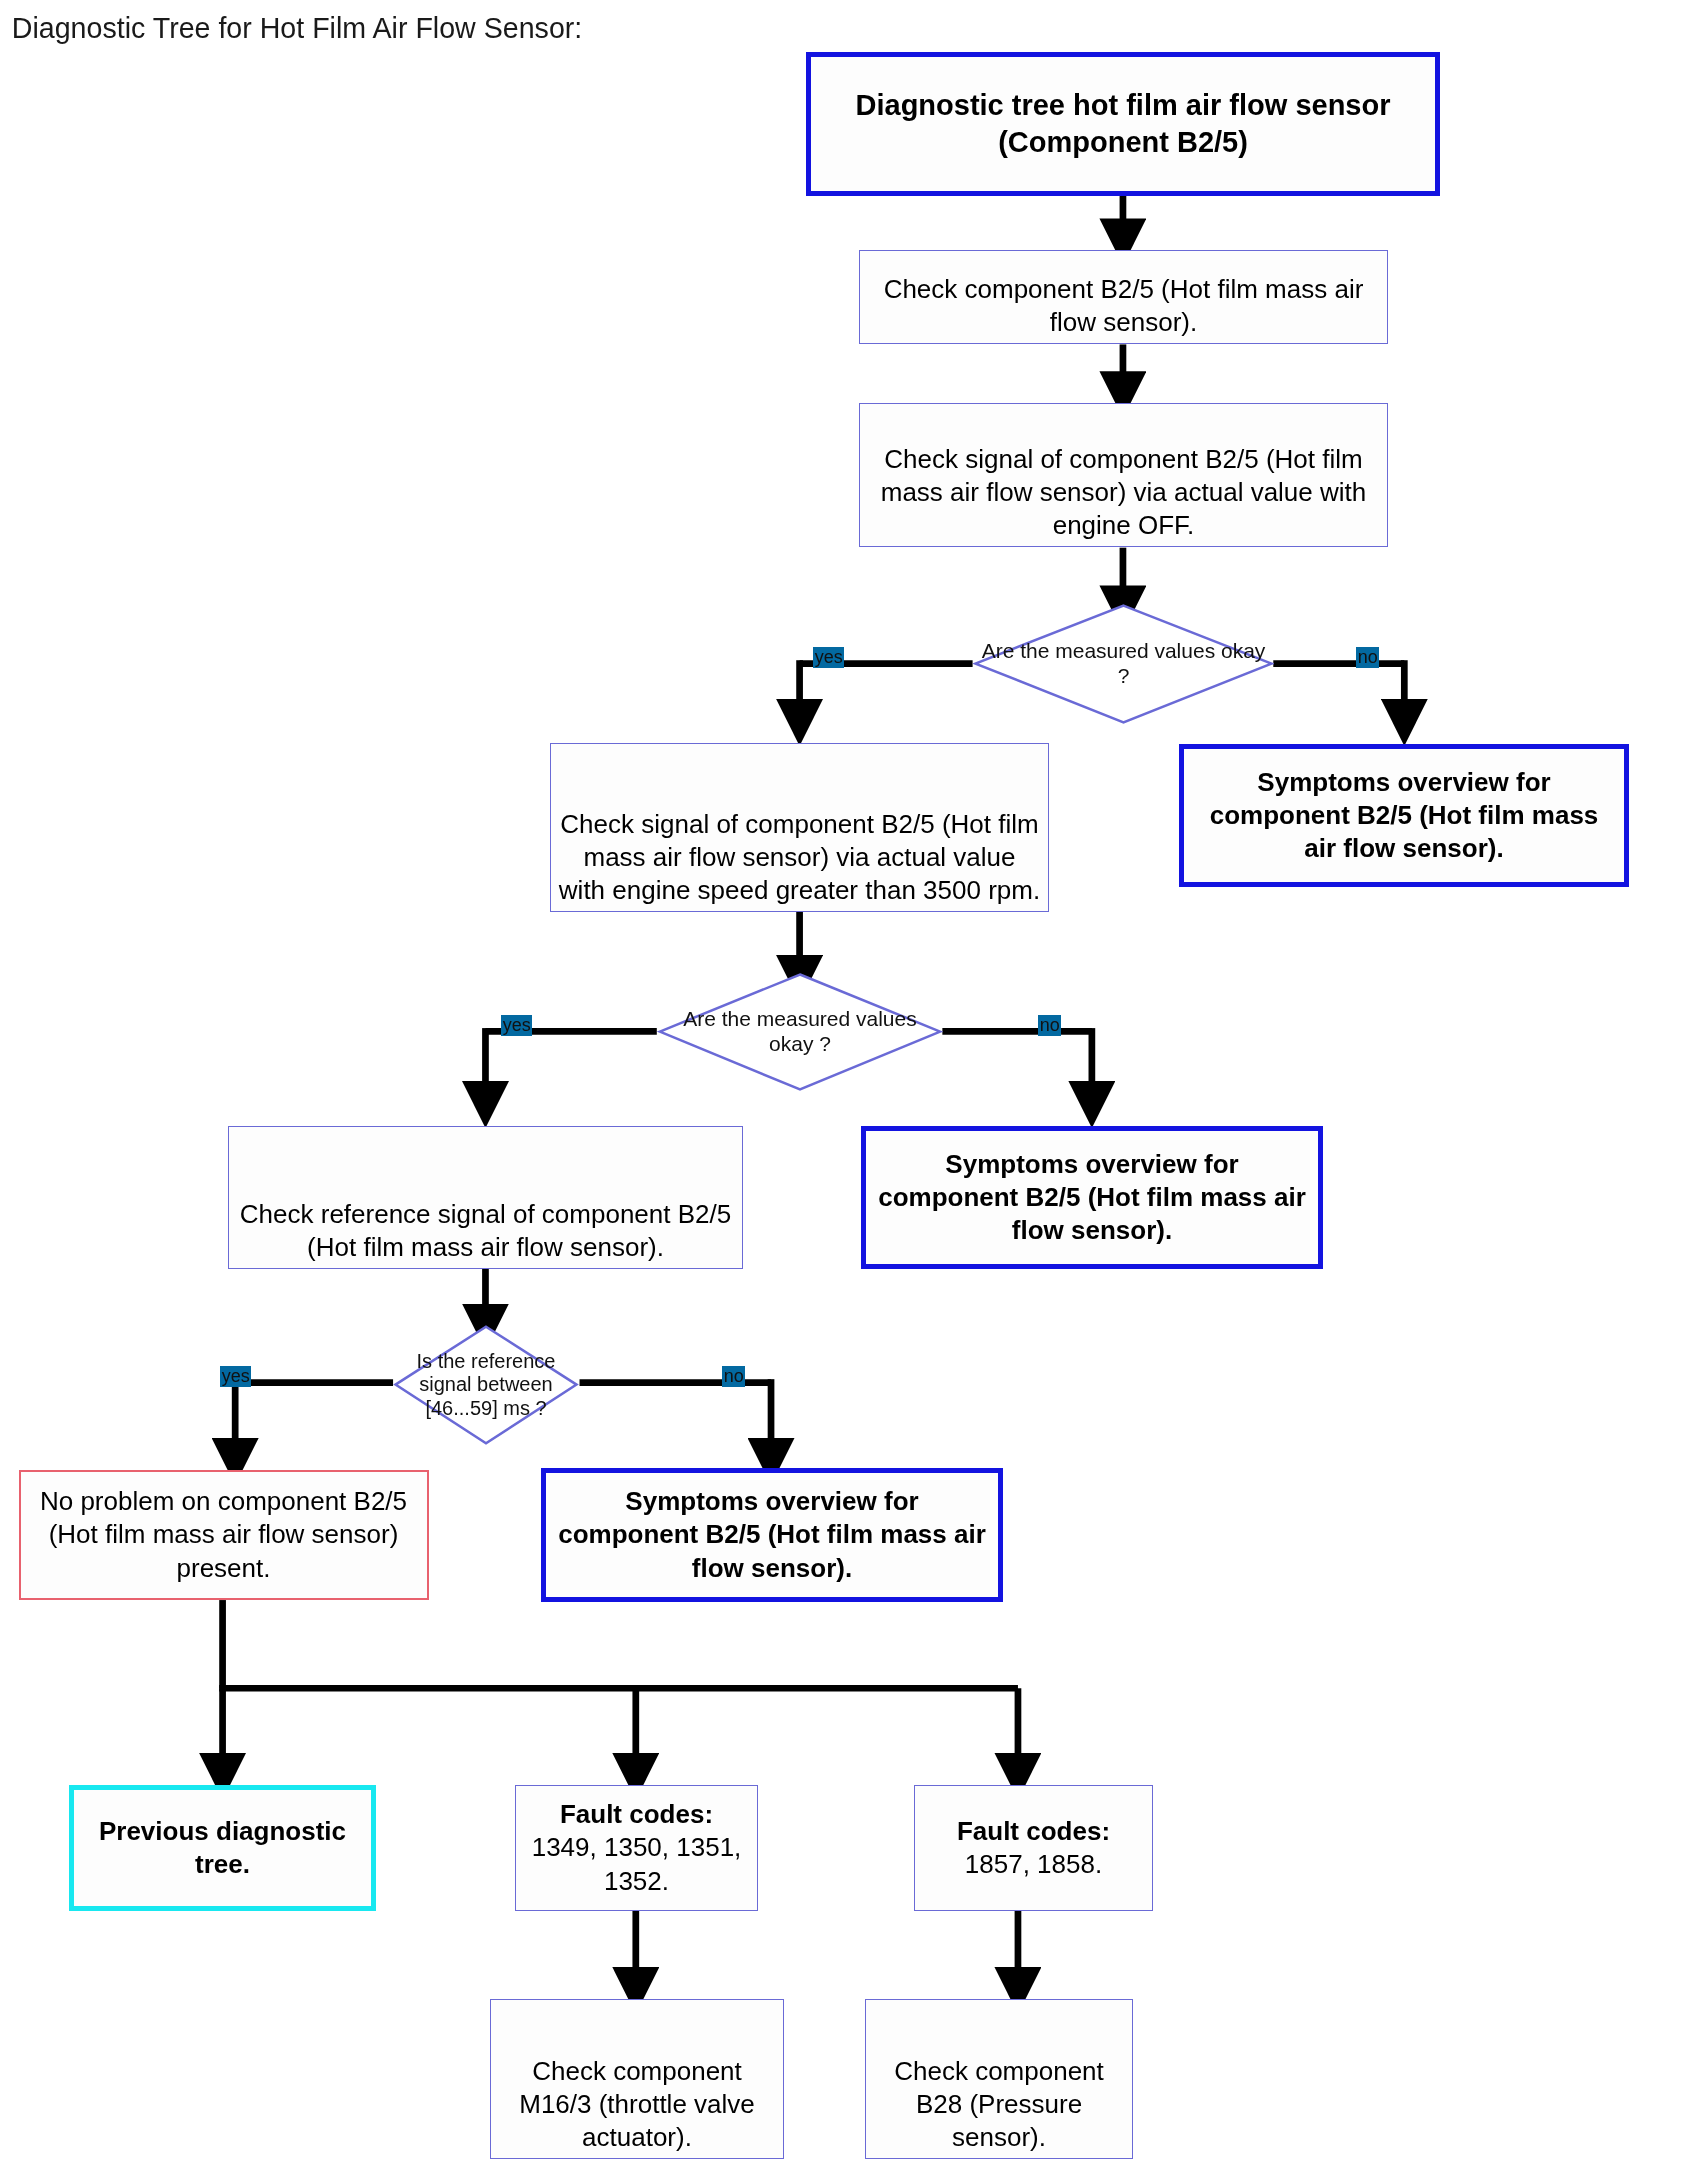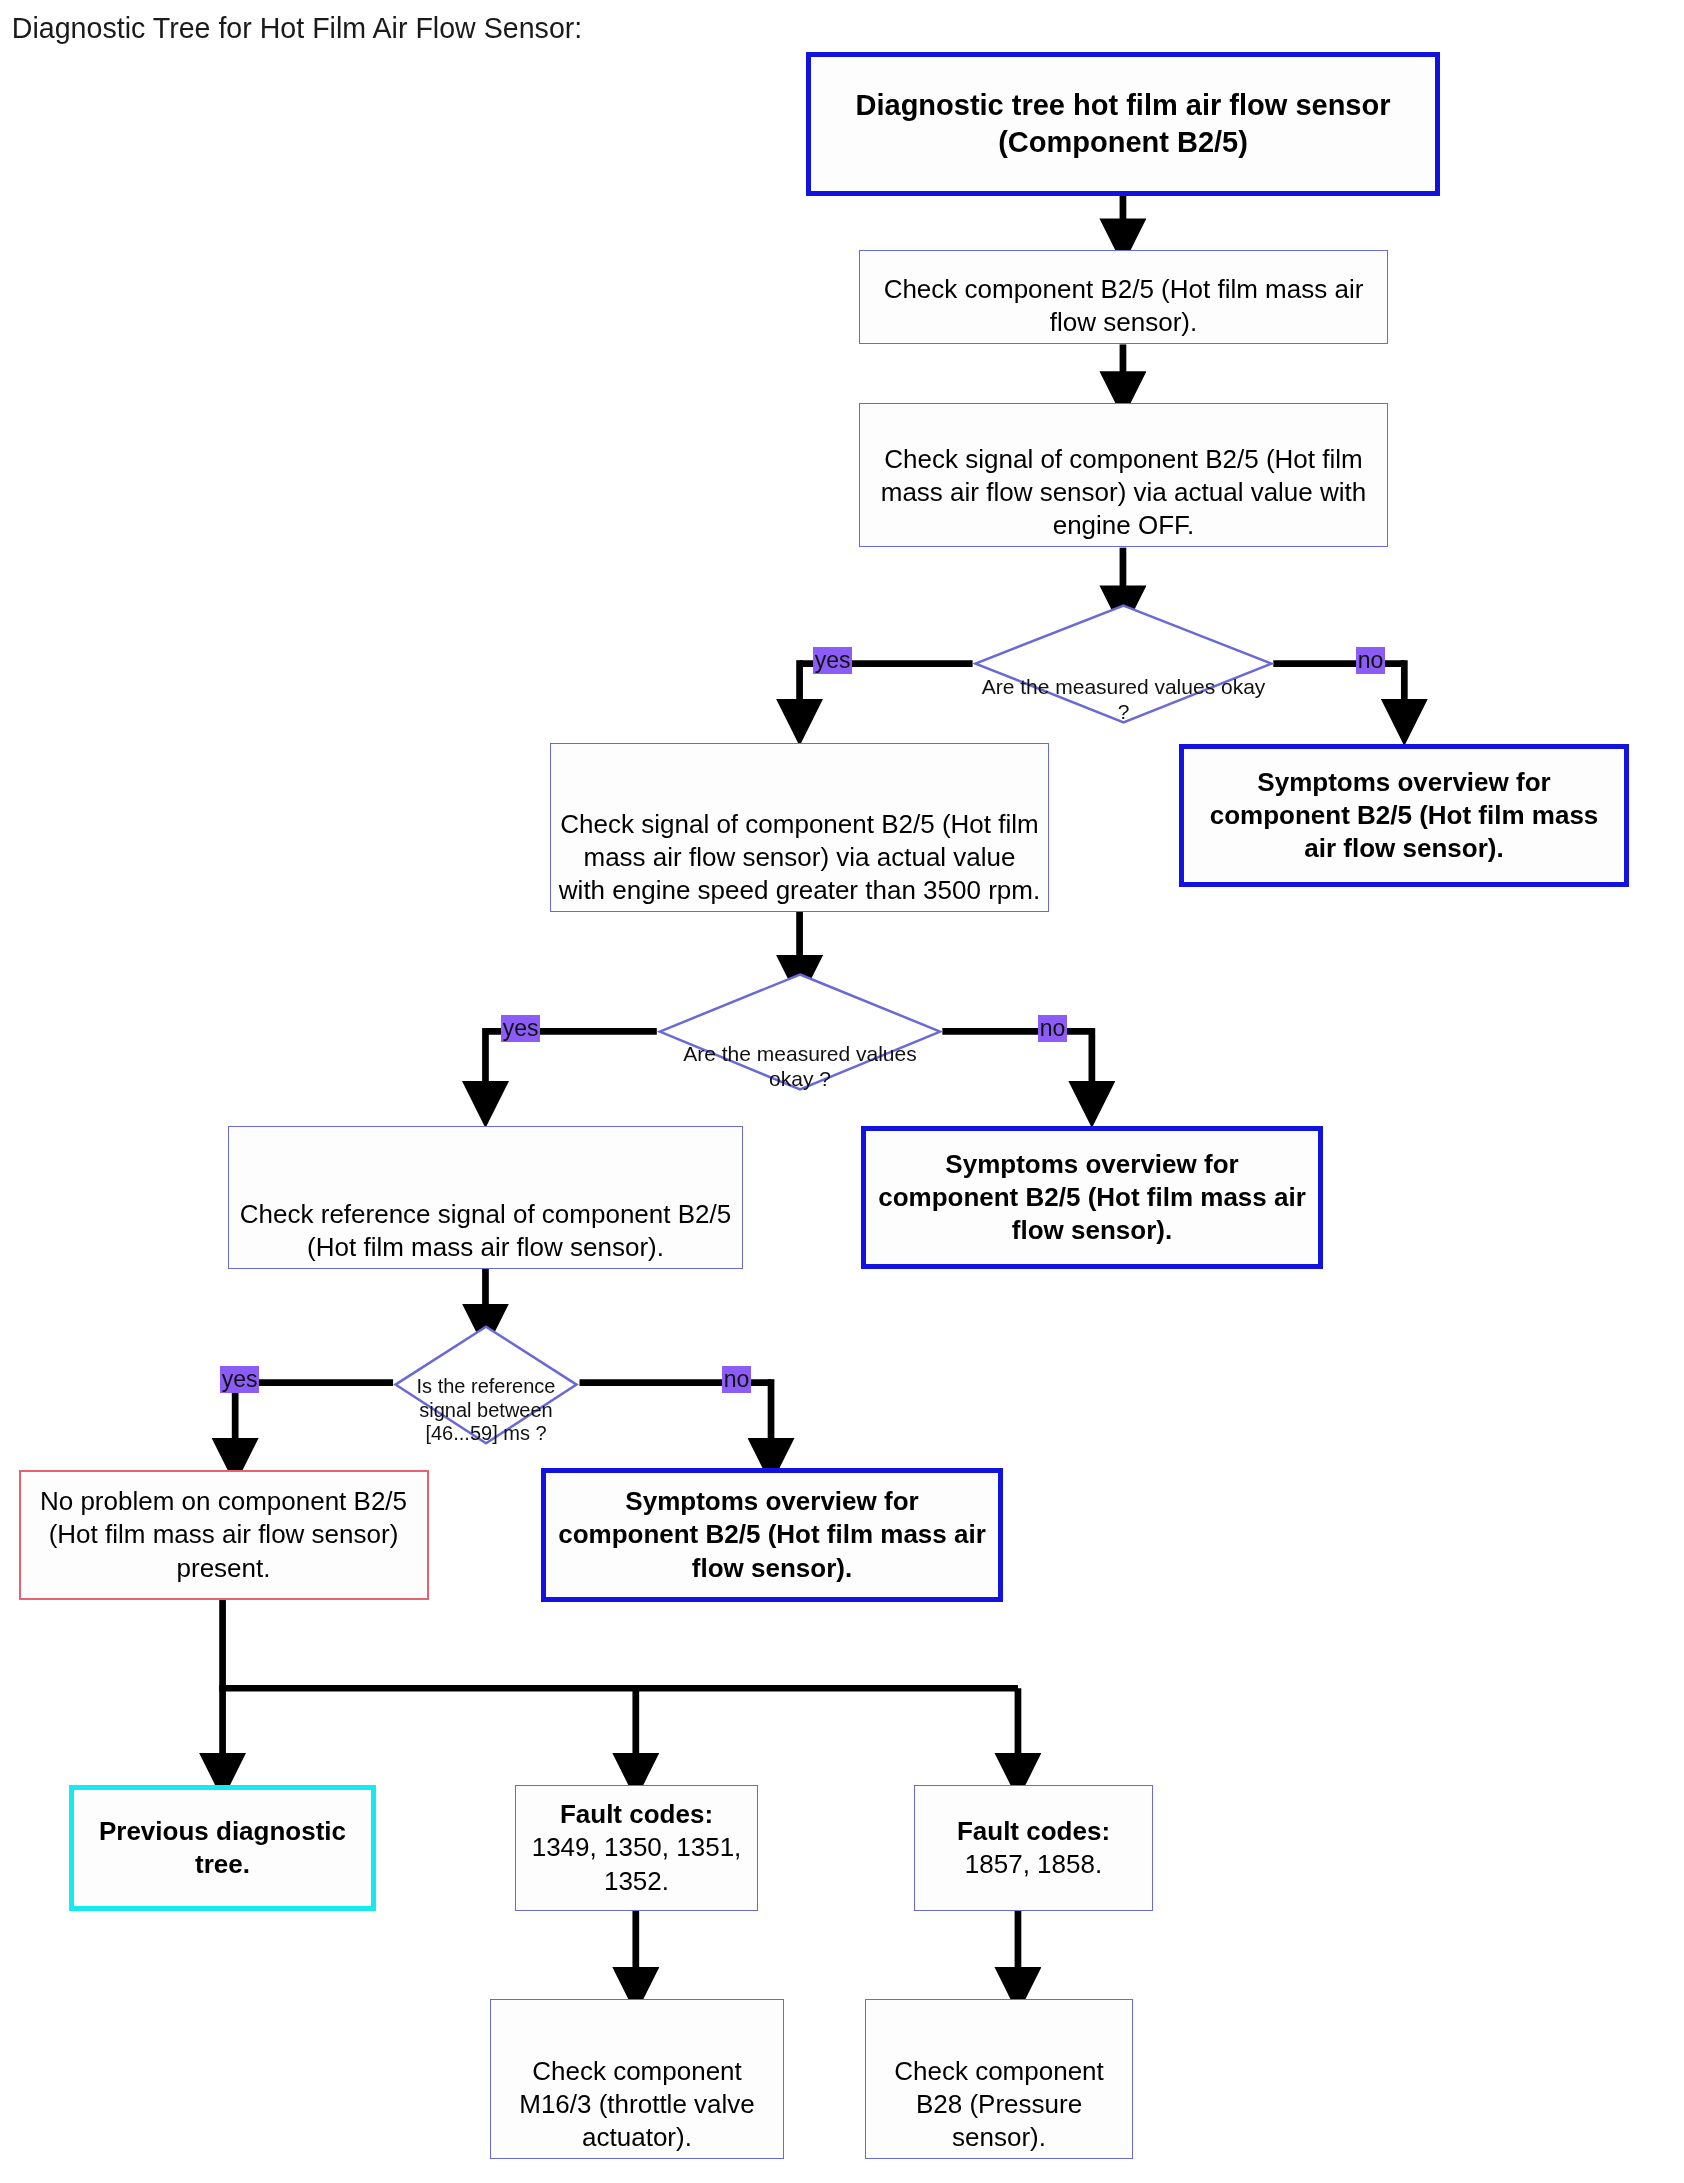--- a/index.html
+++ b/index.html
@@ -83,41 +83,41 @@
     font-size: 26px;
     flex-direction: column;
   }
   .fault-head { font-weight: bold; display: block; }
   .fault-body { font-weight: normal; display: block; }
 
   
   .diamond {
     position: absolute;
     display: flex;
-    align-items: flex-end;
+    align-items: center;
     justify-content: center;
   }
   .diamond svg { position: absolute; left: 0; top: 0; }
   .diamond .dtext {
     position: relative;
     z-index: 2;
     text-align: center;
     font-size: 21px;
     color: #111111;
     line-height: 1.18;
     width: 100%;
     padding: 0 5px;
     box-sizing: border-box;
   }
   
   .edge-label {
     position: absolute;
-    font-size: 23px;
+    font-size: 18px;
     color: #111111;
-    background: #8b5cf6;
+    background: #0369a1;
     padding: 0 1.7px;
     white-space: nowrap;
   }
 </style>
 </head>
 <body>
 
 <div id="page">
 
   <div class="page-title">Diagnostic Tree for Hot Film Air Flow Sensor:</div>

